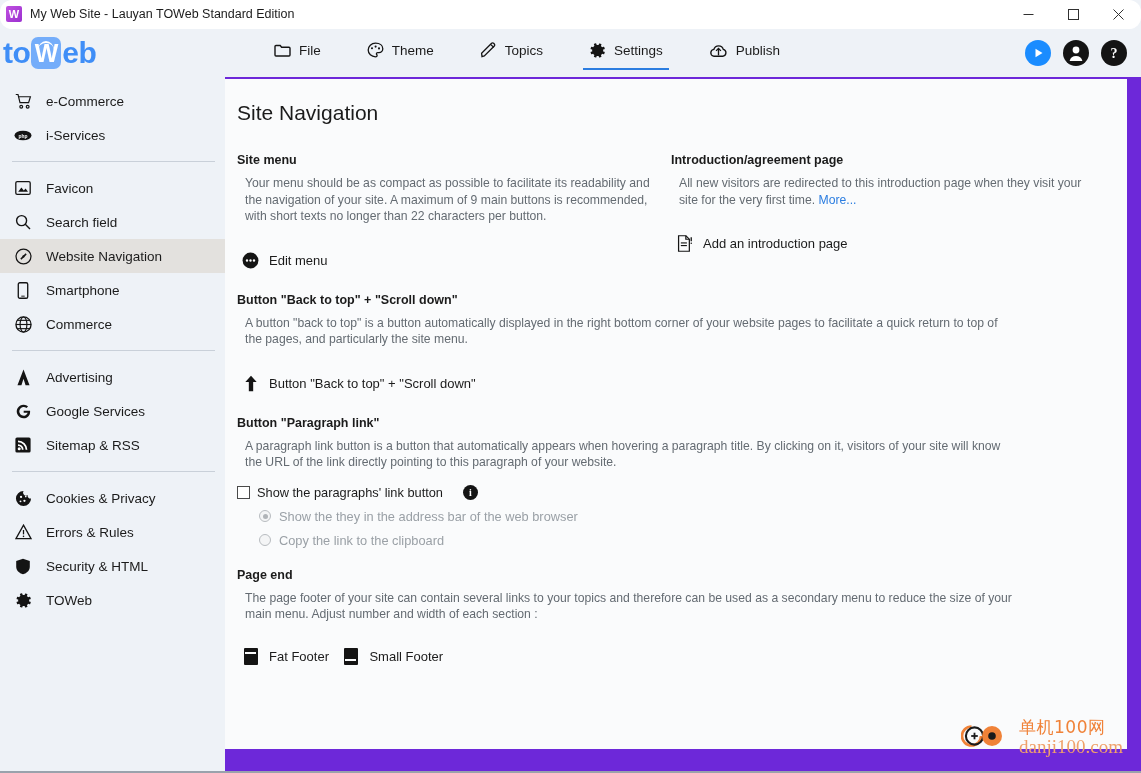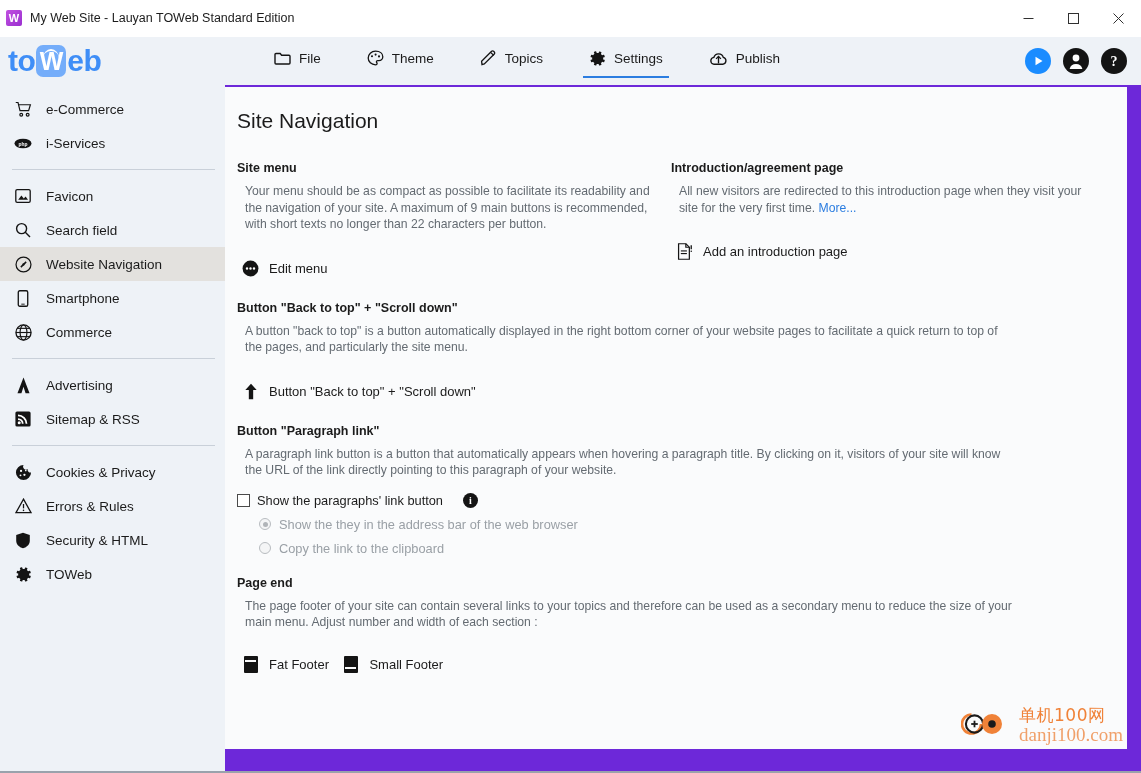--- a/index.html
+++ b/index.html
@@ -17,26 +17,27 @@
     width: 1141px;
     height: 773px;
     background: #eef2f7;
     display: flex;
     flex-direction: column;
     border-bottom: 2px solid #9aa2ac;
   }
 
   
   .titlebar {
-    height: 37px;
+    height: 29px;
     background: #ffffff;
     display: flex;
     align-items: center;
     flex: 0 0 auto;
     border-bottom: 1px solid #ffffff;
+    border-radius: 12px;
   }
   .titlebar-icon {
     width: 16px; height: 16px;
     margin-left: 6px; margin-right: 8px;
     background: linear-gradient(135deg, #c050e0 0%, #9b30d0 100%);
     border-radius: 2px;
     position: relative;
     flex: 0 0 auto;
   }
   .titlebar-icon::after {
@@ -73,21 +74,21 @@
   .toolbar {
     height: 48px;
     background: #eef2f7;
     display: flex;
     align-items: center;
     flex: 0 0 auto;
     position: relative;
   }
   .brand {
     width: 208px;
-    padding-left: 8px;
+    padding-left: 3px;
     display: flex;
     align-items: center;
     flex: 0 0 auto;
   }
   .brand-logo {
     font-size: 30px;
     font-weight: bold;
     color: #3f8ef7;
     letter-spacing: -0.5px;
     display: flex;
@@ -334,21 +335,21 @@
     height: 2px;
     background: #fafbfc;
   }
   .foot-icon.fat .band { top: 4.5px; }
   .foot-icon.small .band { bottom: 3.5px; }
 
   
   .watermark {
     position: absolute;
     right: 18px;
-    bottom: 24px;
+    bottom: 12px;
     display: flex;
     align-items: center;
     gap: 10px;
     pointer-events: none;
   }
   .wm-text { line-height: 1.05; }
   .wm-cn {
     font-size: 17px;
     color: #f08238;
     font-family: "DejaVu Sans", sans-serif;
@@ -558,20 +559,28 @@
 
       <div class="side-item">
         <span class="side-icon">
           <svg width="17" height="17" viewBox="0 0 18 18">
               <path d="M9 0.6 L15.4 17.2 L11.2 17.2 L9 10.4 L6.8 17.2 L2.6 17.2 Z" fill="#141414"></path>
             </svg>
         </span>
         <span>Advertising</span>
       </div>
 
+      <div class="side-item">
+        <span class="side-icon">
+          <svg width="17" height="17" viewBox="0 0 18 18">
+              <path d="M16 8.2 H9.2 v2.2 h4.3 a4.6 4.6 0 1 1-1.4-5.1 l1.7-1.7 A7.2 7.2 0 1 0 9 16.2 c4 0 7-2.8 7-7 0-.4 0-.7-.1-1 Z" fill="#141414"></path>
+            </svg>
+        </span>
+        <span>Google Services</span>
+      </div>
 
       <div class="side-item">
         <span class="side-icon">
           <svg width="16" height="16" viewBox="0 0 16 16">
               <rect x="0.4" y="0.4" width="15.2" height="15.2" rx="1.6" fill="#141414"></rect>
               <circle cx="4.2" cy="11.8" r="1.5" fill="#ffffff"></circle>
               <path d="M3 7.2 a5.6 5.6 0 0 1 5.6 5.6 H6.8 A3.8 3.8 0 0 0 3 9 Z" fill="#ffffff"></path>
               <path d="M3 3.4 a9.4 9.4 0 0 1 9.4 9.4 H10.6 A7.6 7.6 0 0 0 3 5.2 Z" fill="#ffffff"></path>
             </svg>
         </span>

